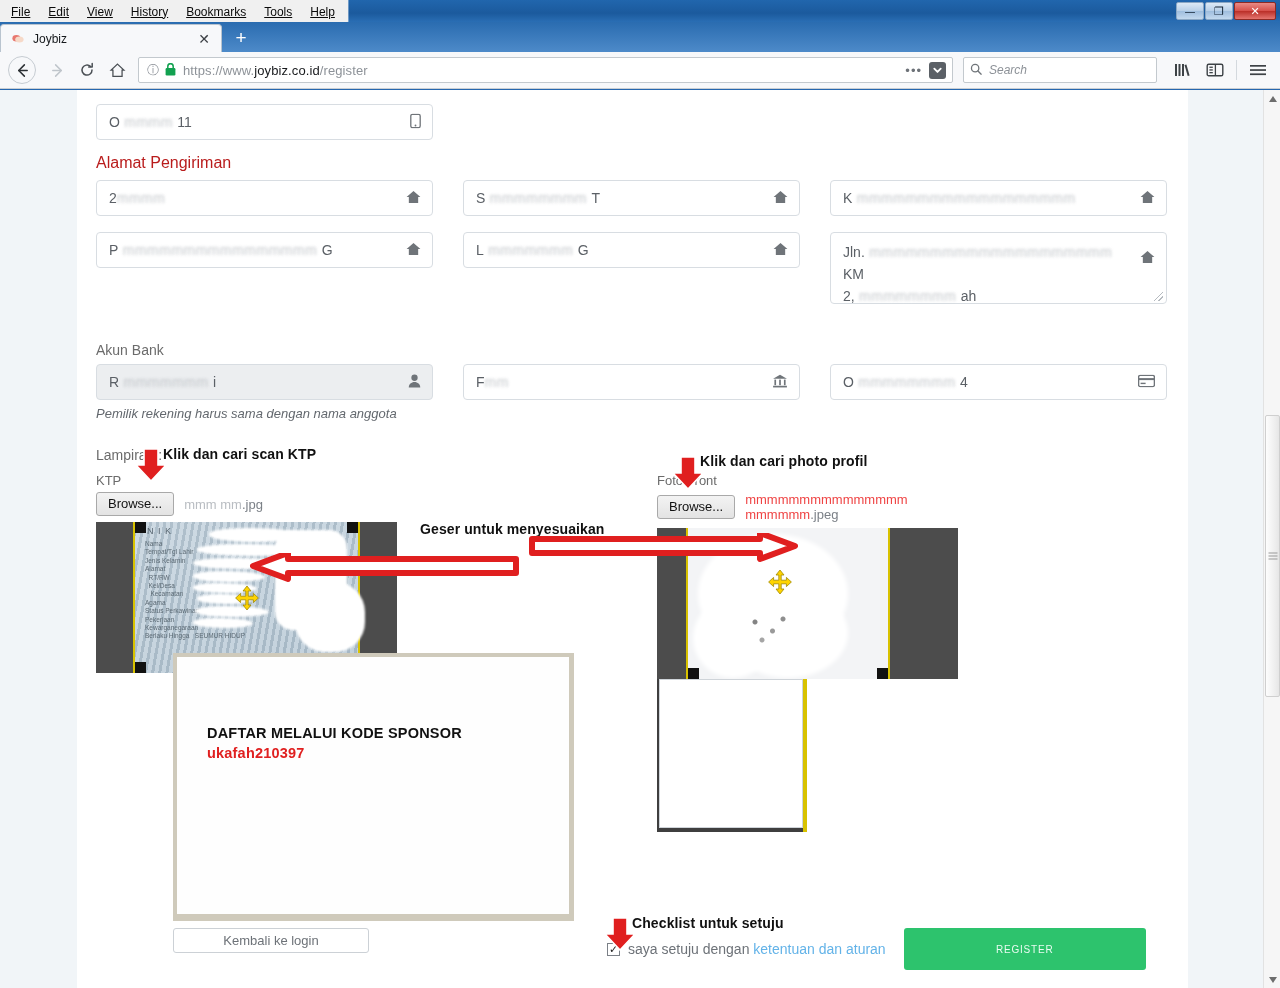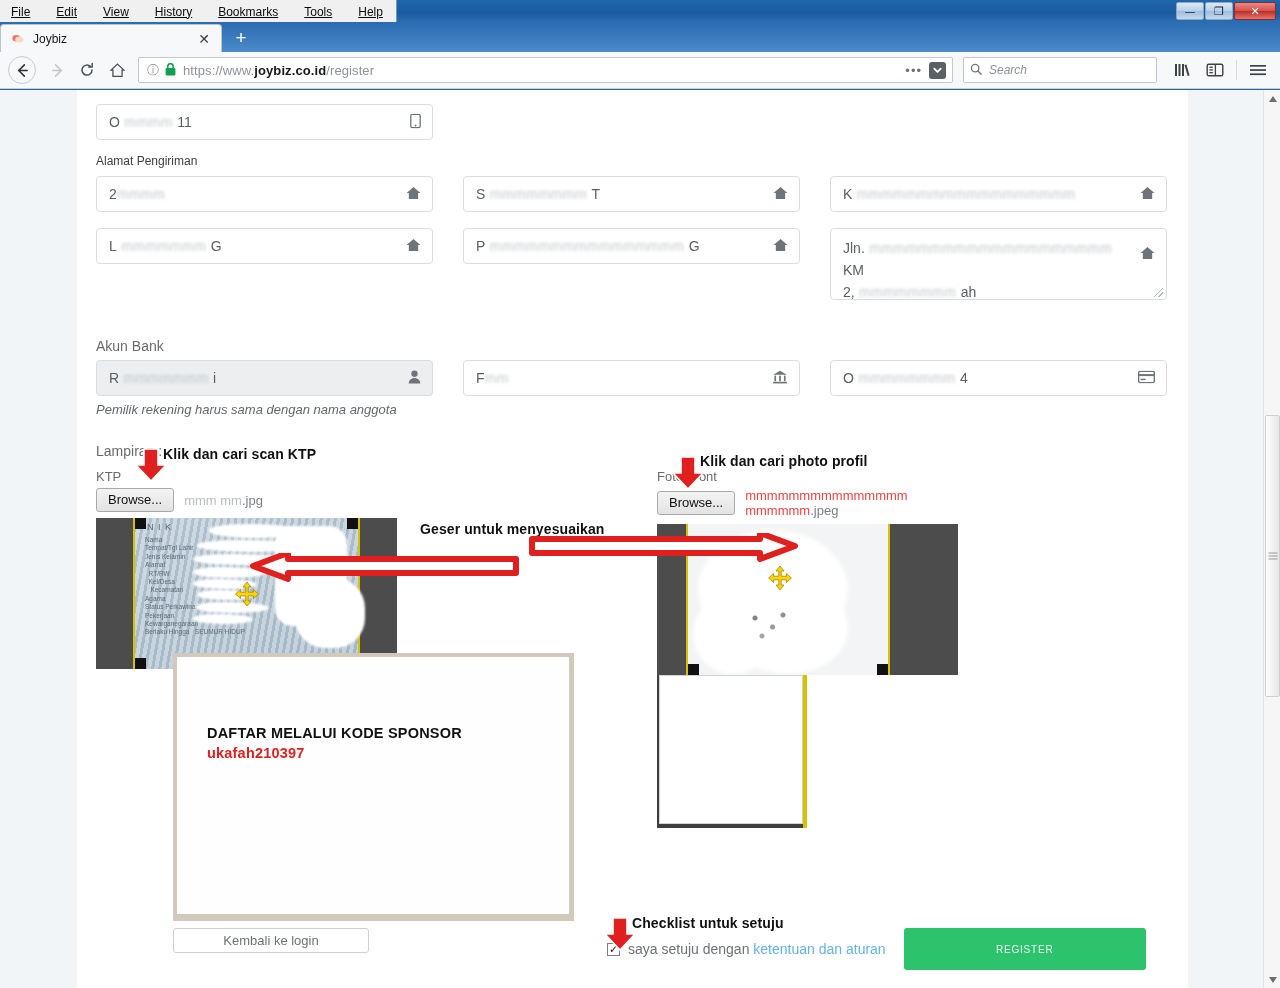--- a/index.html
+++ b/index.html
@@ -15,21 +15,21 @@
     width:1280px; height:988px; position:relative;
     background: linear-gradient(180deg,#1f5fa8 0%,#3a7fc5 38%,#6ba3d6 100%);
     overflow:hidden;
   }
   .titlebar {
     height:22px; position:relative;
     background: linear-gradient(180deg,#2166ad 0%,#1b5a9d 60%,#2a6eb4 100%);
   }
   .menubar {
     position:absolute; top:0; left:0; height:24px;
-    display:flex; align-items:center; gap:12px;
+    display:flex; align-items:center; gap:4px;
     background:#f0f0f0;
     border-bottom-right-radius:3px;
     padding:0 6px 0 4px;
     box-shadow: 0 0 0 1px rgba(255,255,255,.35);
   }
   .menubar .mi {
     font-size:12px; color:#0a0a0a; padding:3px 7px 4px; line-height:14px;
     white-space:nowrap;
   }
   .menubar .mi u { text-decoration: underline; }
@@ -88,21 +88,21 @@
   }
   .nbtn.fwd { color:#b9bfc5; }
   .urlbar {
     flex:1; height:26px; margin:0 10px 0 6px;
     background:#fff; border:1px solid #c3c9ce; border-radius:2px;
     display:flex; align-items:center; padding:0 4px 0 8px;
   }
   .urlbar .info { color:#8b9097; font-size:12px; margin-right:6px; }
   .urlbar .lock { color:#12a150; margin-right:7px; font-size:12px; line-height:1; }
   .urlbar .u { flex:1; font-size:13px; color:#8d9298; font-family:"Liberation Sans",sans-serif; letter-spacing:.1px;}
-  .urlbar .u b { color:#17191c; font-weight:700; }
+  .urlbar .u b { color:#17191c; font-weight:400; }
   .urlbar .dots { color:#6d7278; font-size:13px; letter-spacing:1px; padding:0 7px; }
   .urlbar .pocket {
     width:17px;height:17px;border-radius:3px;background:#5b6066;color:#fff;
     display:flex;align-items:center;justify-content:center;font-size:9px;margin-right:2px;
   }
   .searchbar {
     width:194px; height:26px; background:#fff; border:1px solid #c3c9ce; border-radius:2px;
     display:flex;align-items:center;padding:0 6px; margin-right:8px;
   }
   .searchbar .sicon { color:#6f7479; font-size:12px; margin-right:7px; }
@@ -116,21 +116,21 @@
     position:absolute; left:0; top:90px; width:1280px; height:898px;
     background:#f1f5f8; overflow:hidden;
   }
   .page {
     position:absolute; left:77px; top:0; width:1111px; min-height:898px;
     background:#ffffff;
   }
   .content { padding:0 19px; position:relative; }
 
   
-  .lbl { font-size:12px; color:#404040; margin:16px 0 8px; }
+  .lbl { font-size:16px; color:#b91c1c; margin:16px 0 8px; }
   .row { display:flex; gap:30px; }
   .col { width:337px; }
   .fld {
     position:relative; height:36px; border:1px solid #d8dde2; border-radius:4px;
     background:#fff; display:flex; align-items:center; padding:0 36px 0 12px;
     font-size:14px; color:#5b6066; margin-bottom:16px;
   }
   .fld.disabled { background:#eceef0; }
   .fld .ic {
     position:absolute; right:11px; top:50%; transform:translateY(-50%);
@@ -418,29 +418,29 @@
               <span class="ic"><svg width="15" height="14" viewBox="0 0 16 15">
                     <path d="M8 1 L15.4 7.6 H13 V14 H3 V7.6 H0.6 Z" fill="#6f7479"></path>
                   </svg></span>
             </div>
           </div>
         </div>
 
         <div class="row">
           <div class="col">
             <div class="fld">
-              <span class="rd"><span>L</span><span class="blur">&nbsp;mmmmmmm&nbsp;</span><span>G</span></span>
+              <span class="rd"><span>P</span><span class="blur">&nbsp;mmmmmmmmmmmmmmmm&nbsp;</span><span>G</span></span>
               <span class="ic"><svg width="15" height="14" viewBox="0 0 16 15">
                     <path d="M8 1 L15.4 7.6 H13 V14 H3 V7.6 H0.6 Z" fill="#6f7479"></path>
                   </svg></span>
             </div>
           </div>
           <div class="col">
             <div class="fld">
-              <span class="rd"><span>P</span><span class="blur">&nbsp;mmmmmmmmmmmmmmmm&nbsp;</span><span>G</span></span>
+              <span class="rd"><span>L</span><span class="blur">&nbsp;mmmmmmm&nbsp;</span><span>G</span></span>
               <span class="ic"><svg width="15" height="14" viewBox="0 0 16 15">
                     <path d="M8 1 L15.4 7.6 H13 V14 H3 V7.6 H0.6 Z" fill="#6f7479"></path>
                   </svg></span>
             </div>
           </div>
           <div class="col">
             <div class="fld area">
               <span class="rd"><span>Jln.</span><span class="blur">&nbsp;mmmmmmmmmmmmmmmmmmmm&nbsp;</span><span>KM</span><br><span>2,</span><span class="blur">&nbsp;mmmmmmmm&nbsp;</span><span>ah</span></span>
               <span class="ic"><svg width="15" height="14" viewBox="0 0 16 15">
                     <path d="M8 1 L15.4 7.6 H13 V14 H3 V7.6 H0.6 Z" fill="#6f7479"></path>

